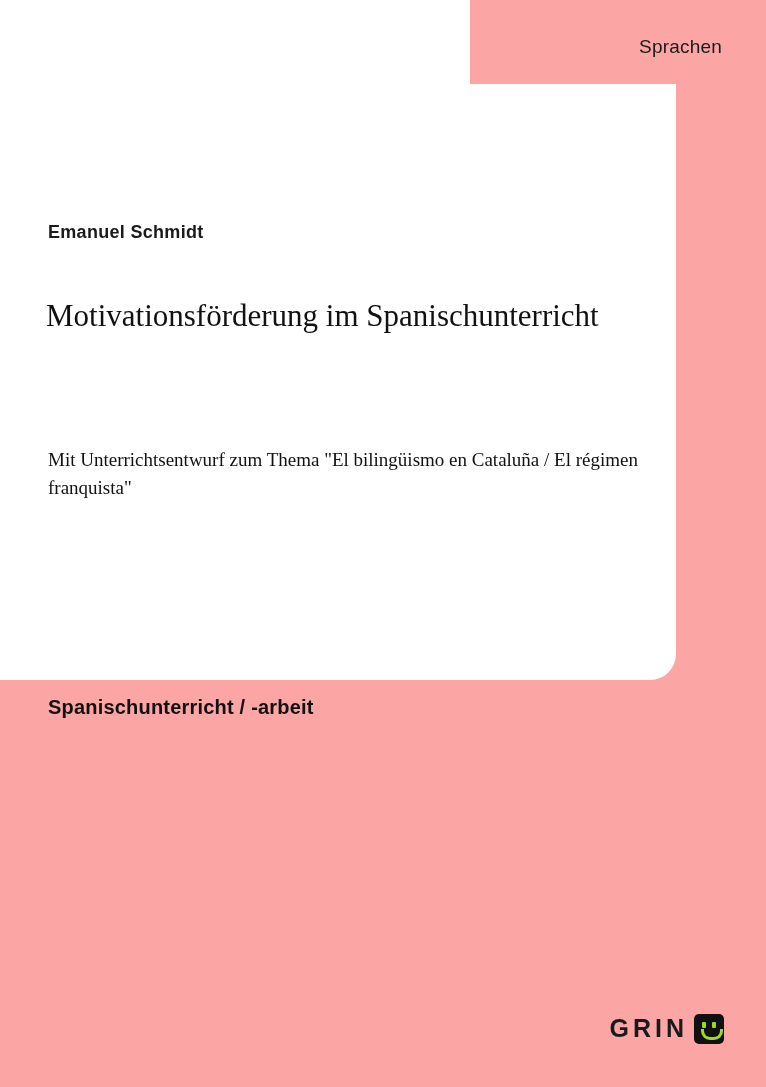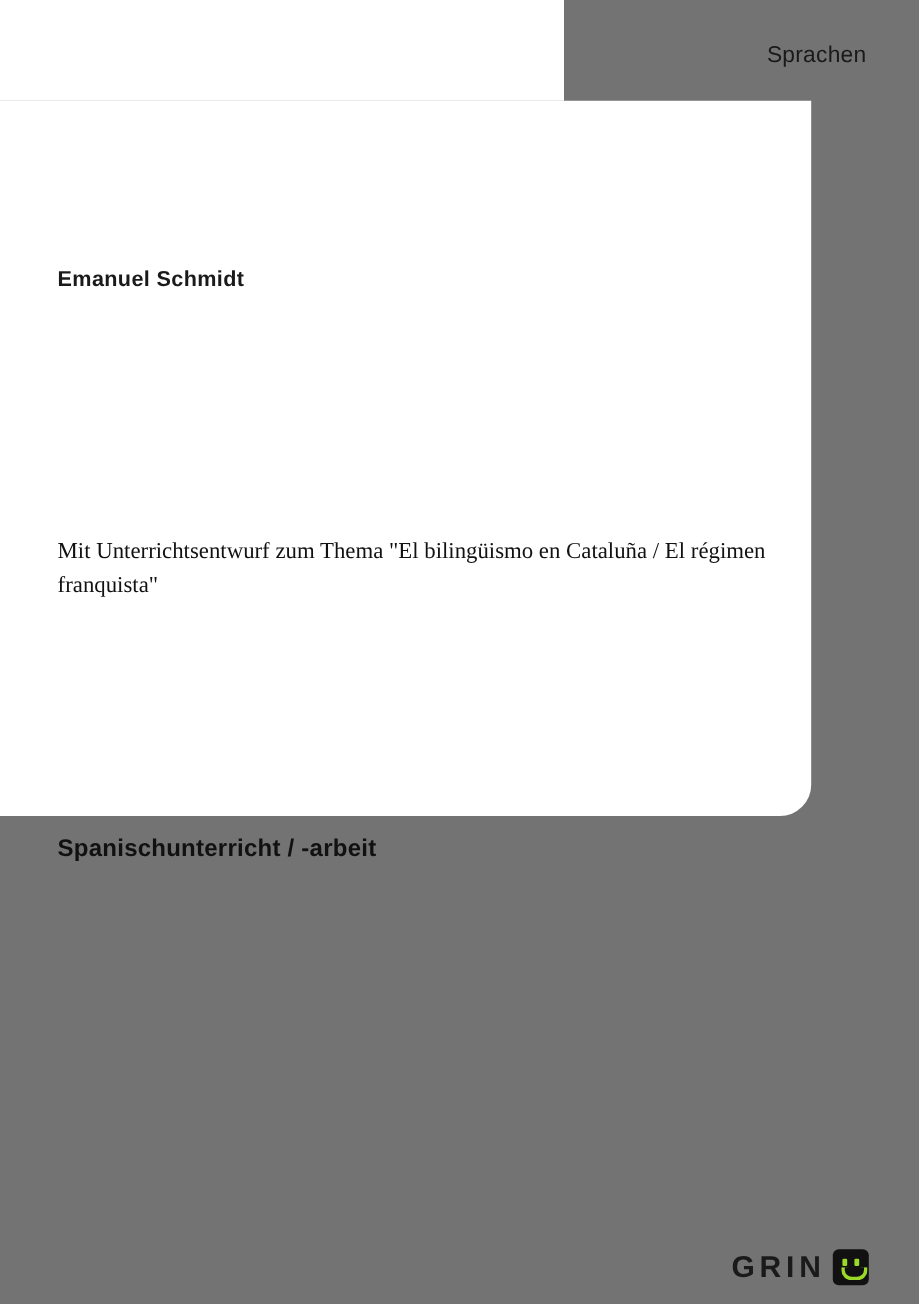--- a/index.html
+++ b/index.html
@@ -9,21 +9,21 @@
   body {
     width: 766px;
     height: 1087px;
     font-family: "Liberation Sans", sans-serif;
     background: #ffffff;
   }
   .cover {
     position: relative;
     width: 766px;
     height: 1087px;
-    background: #737373;
+    background: #fca5a5;
     overflow: hidden;
   }
   
   .top-left-block {
     position: absolute;
     left: 0;
     top: 0;
     width: 470px;
     height: 84px;
     background: #ffffff;
@@ -87,23 +87,23 @@
     font-size: 20px;
     font-weight: bold;
     color: #111111;
     font-family: "Liberation Sans", sans-serif;
     letter-spacing: 0.2px;
   }
   
   .logo {
     position: absolute;
     right: 42px;
-    bottom: 16px;
+    bottom: 39px;
     display: flex;
-    align-items: flex-end;
+    align-items: flex-start;
     height: 34px;
   }
   .logo-text {
     font-family: "Liberation Sans", sans-serif;
     font-size: 25px;
     font-weight: bold;
     letter-spacing: 4px;
     color: #1a1a1a;
   }
   .logo-smiley {
@@ -143,20 +143,21 @@
 <div class="cover">
 
   <div class="top-left-block"></div>
 
   <div class="category">Sprachen</div>
 
   <div class="card"></div>
 
   <div class="author">Emanuel Schmidt</div>
 
+  <div class="title">Motivationsförderung im Spanischunterricht</div>
 
   <div class="subtitle">Mit Unterrichtsentwurf zum Thema "El bilingüismo en Cataluña / El régimen franquista"</div>
 
   <div class="doctype">Spanischunterricht / -arbeit</div>
 
   <div class="logo">
     <span class="logo-text">GRIN</span>
     <span class="logo-smiley">
       <span class="eye left"></span>
       <span class="eye right"></span>

